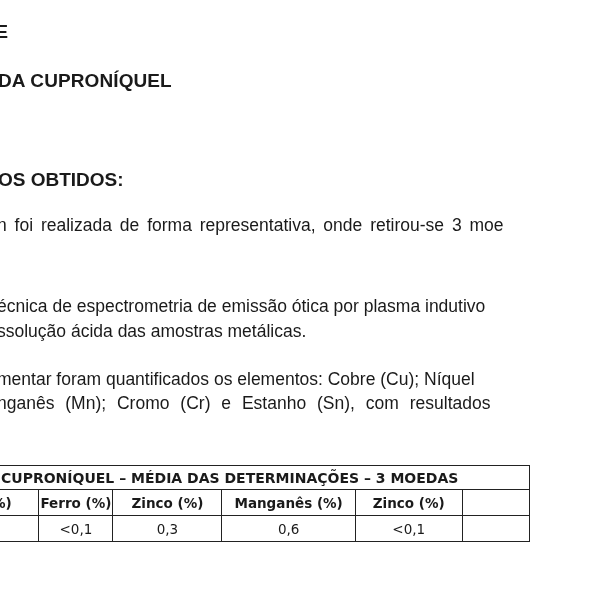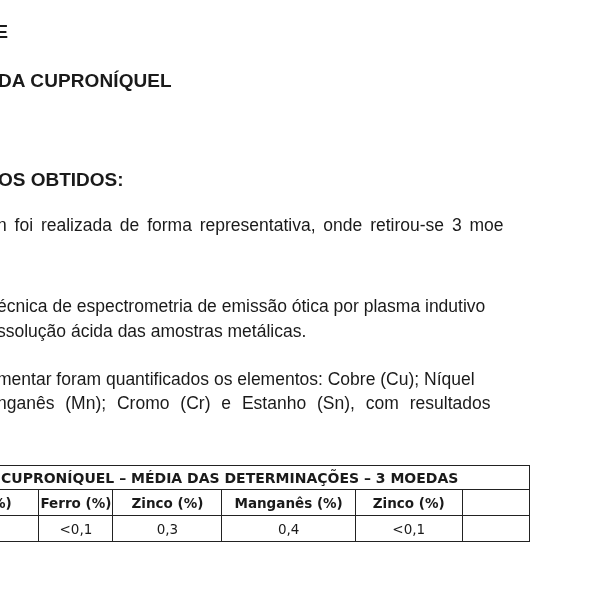--- a/index.html
+++ b/index.html
@@ -50,18 +50,18 @@
     <td class="hd">Ferro (%)</td>
     <td class="hd">Zinco (%)</td>
     <td class="hd">Manganês (%)</td>
     <td class="hd">Zinco (%)</td>
     <td class="hd"></td>
   </tr>
   <tr>
     <td>25,0</td>
     <td>&lt;0,1</td>
     <td>0,3</td>
-    <td>0,4</td>
+    <td>0,6</td>
     <td>&lt;0,1</td>
     <td></td>
   </tr>
 </tbody>
   </table>
 
 </body></html>

